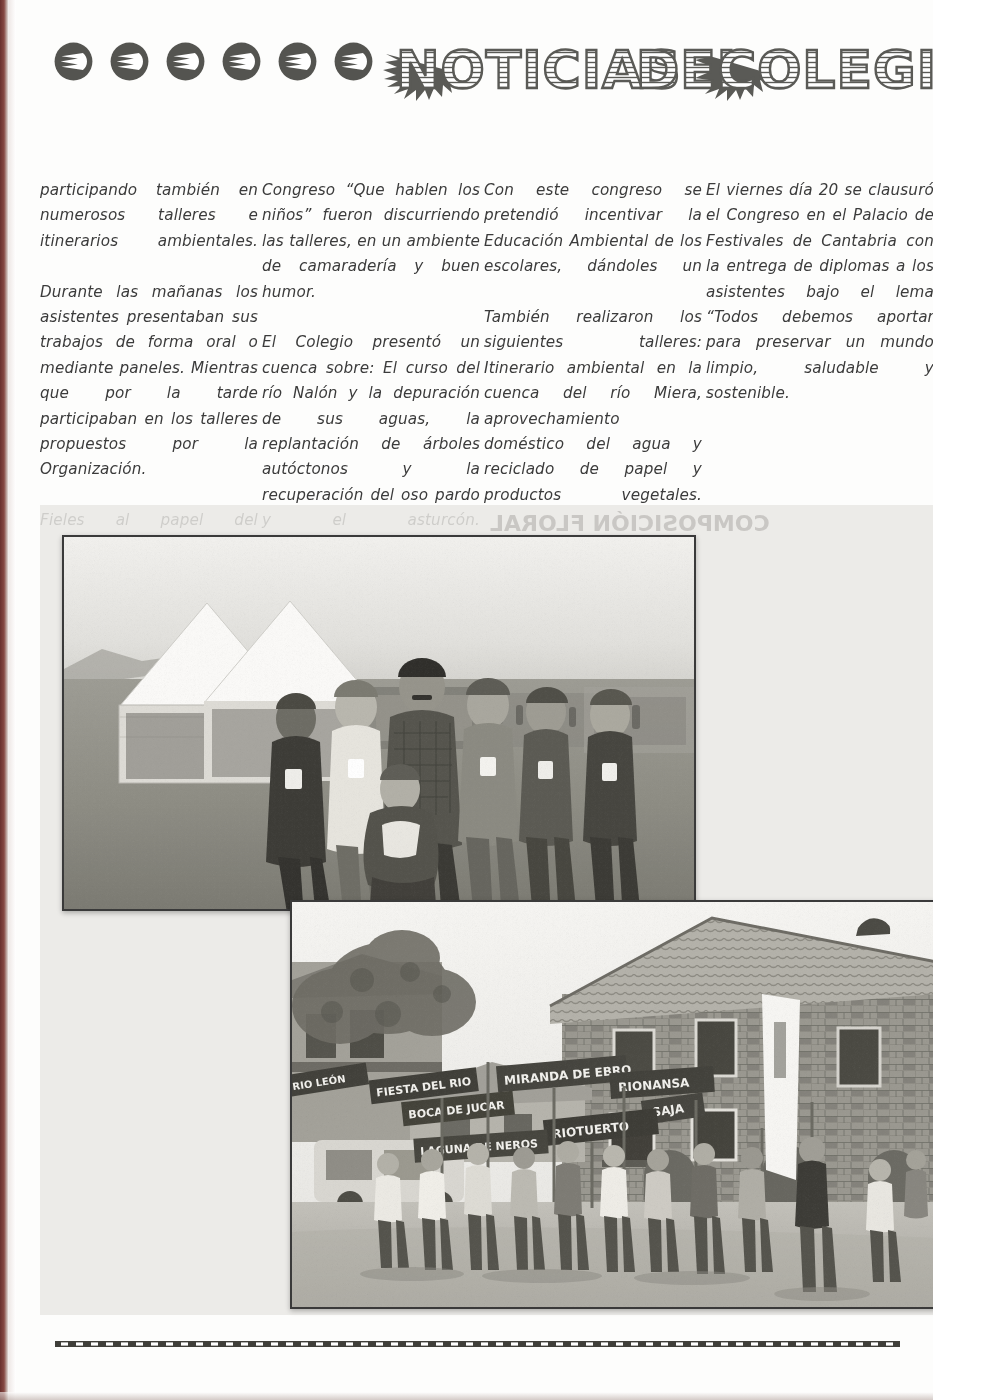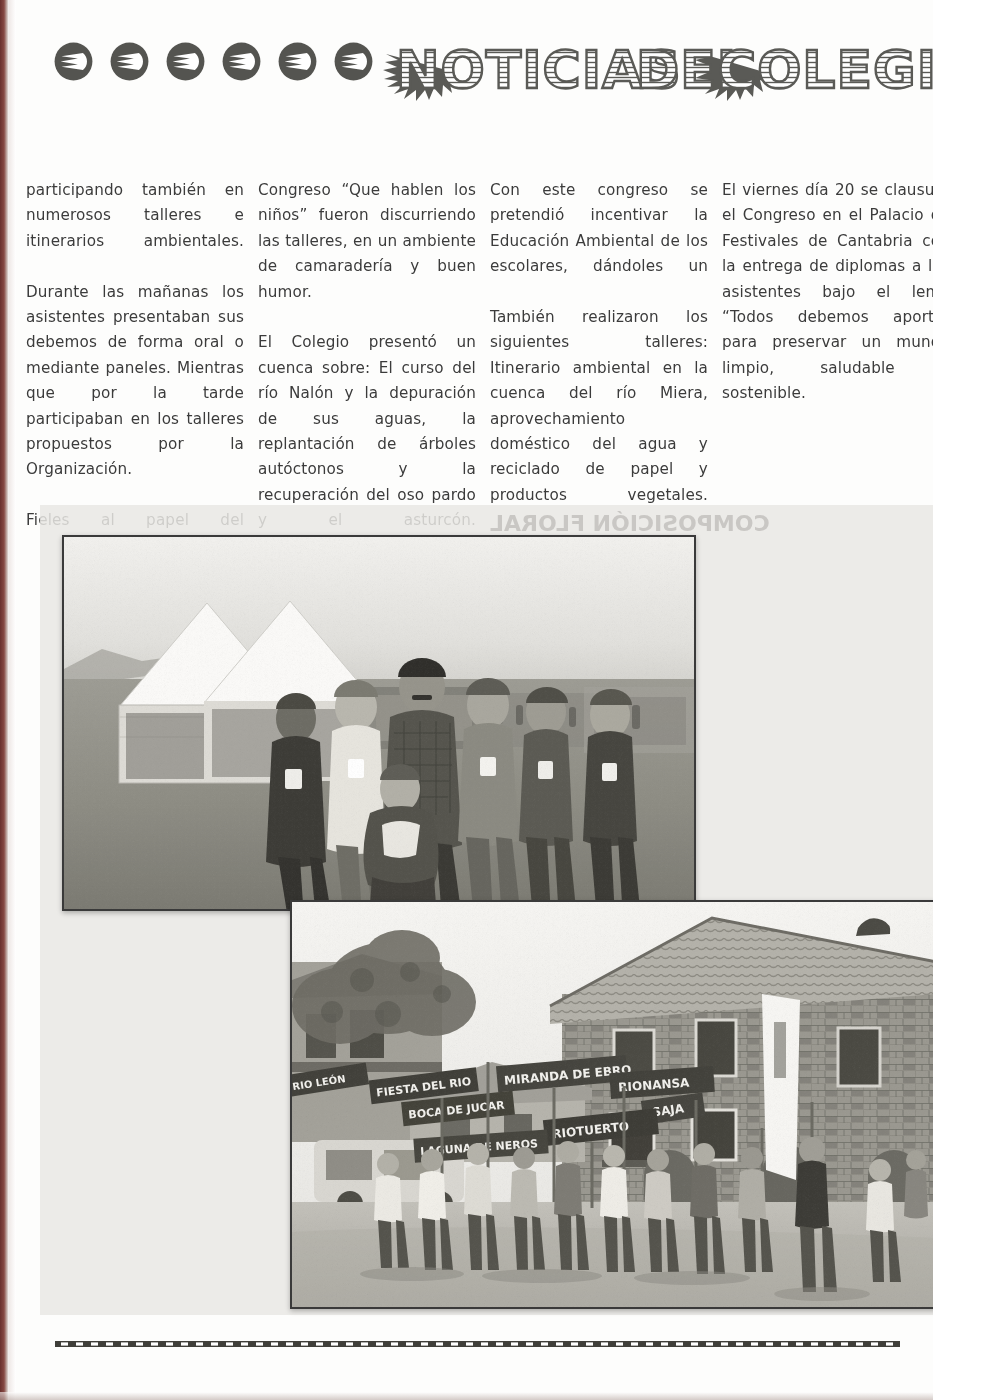--- a/index.html
+++ b/index.html
@@ -58,25 +58,26 @@
   }
   .mast-title {
     position: absolute;
     left: 378px; top: -4px;
     width: 610px; height: 80px;
   }
 
   
   #article {
     position: absolute;
-    left: 26px; top: 178px;
+    left: 40px; top: 178px;
     width: 930px;
     display: grid;
     grid-template-columns: 218px 218px 218px 228px;
-    column-gap: 14px;
+    column-gap: 4px;
+    font-style: italic;
   }
   .col { }
   .para {
     margin: 0;
     font-family: "DejaVu Sans", sans-serif;
     font-size: 15.2px;
     line-height: 25.4px;
     color: #3b3b3b;
     text-align: justify;
     text-justify: inter-word;
@@ -211,21 +212,21 @@
         <text x="258" y="58">DEL</text>
         <text x="340" y="58">COLEGIO</text>
       </g>
     </svg>
   </div>
 
   <div id="article">
 
     <div class="col">
       <p class="para jfull">participando también en numerosos talleres e itinerarios ambientales.</p>
-      <p class="para jfull">Durante las mañanas los asistentes presentaban sus debemos de forma oral o mediante paneles. Mientras que por la tarde participaban en los talleres propuestos por la Organización.</p>
+      <p class="para jfull">Durante las mañanas los asistentes presentaban sus trabajos de forma oral o mediante paneles. Mientras que por la tarde participaban en los talleres propuestos por la Organización.</p>
       <p class="para jfull">Fieles al papel del</p>
     </div>
 
     <div class="col">
       <p class="para jfull">Congreso “Que hablen los niños” fueron discurriendo las talleres, en un ambiente de camaradería y buen humor.</p>
       <p class="para jfull">El Colegio presentó un cuenca sobre: El curso del río Nalón y la depuración de sus aguas, la replantación de árboles autóctonos y la recuperación del oso pardo y el asturcón.</p>
     </div>
 
     <div class="col">
       <p class="para jfull">Con este congreso se pretendió incentivar la Educación Ambiental de los escolares, dándoles un</p>

